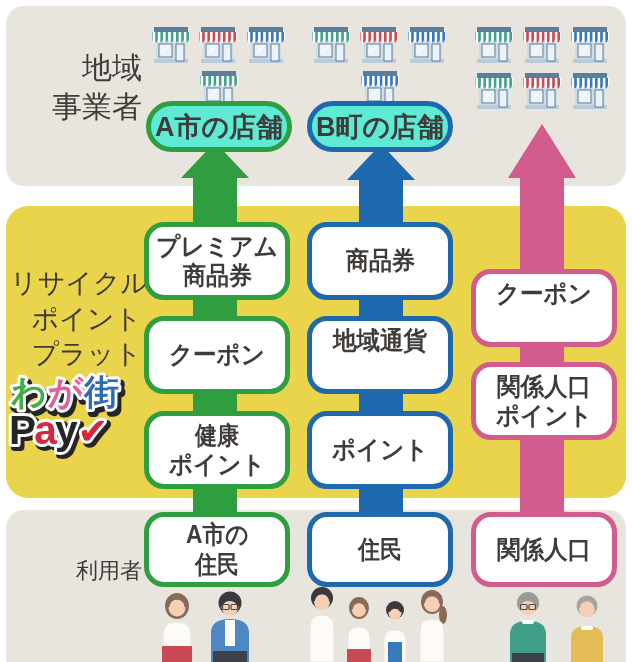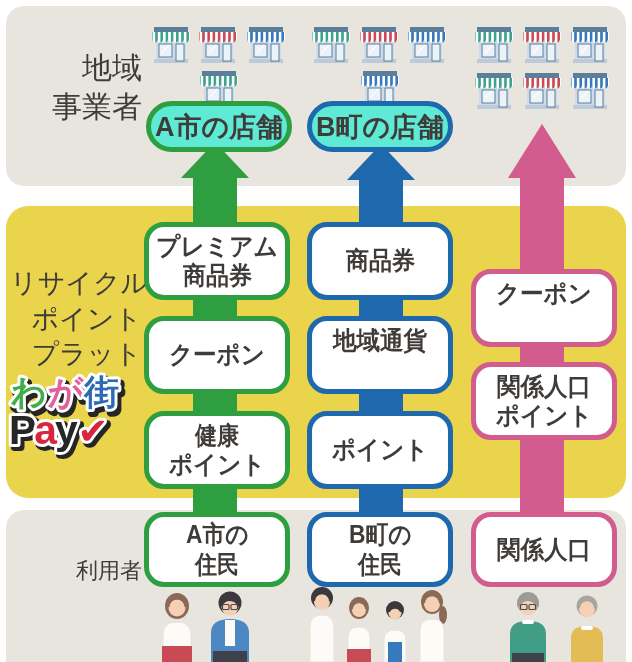--- a/index.html
+++ b/index.html
@@ -292,20 +292,19 @@
   <div class="box mid cC p2 bc-p">
     <div><span class="fit" style="transform: scaleX(0.94);">関係人口</span></div>
     <div><span class="fit" style="transform: scaleX(0.941176);">ポイント</span></div>
   </div>
 
   <div class="box ub cA bc-g">
     <div><span class="fit" style="transform: scaleX(0.913043);">A市の</span></div>
     <div><span class="fit" style="transform: scaleX(0.88);">住民</span></div>
   </div>
   <div class="box ub cB bc-b">
-    <div><span class="fit" style="transform: scaleX(0.913043);">B町の</span></div>
     <div><span class="fit" style="transform: scaleX(0.88);">住民</span></div>
   </div>
   <div class="box ub cC bc-p">
     <div><span class="fit" style="transform: scaleX(0.94);">関係人口</span></div>
   </div>
 
 </div>
 
 </body></html>

